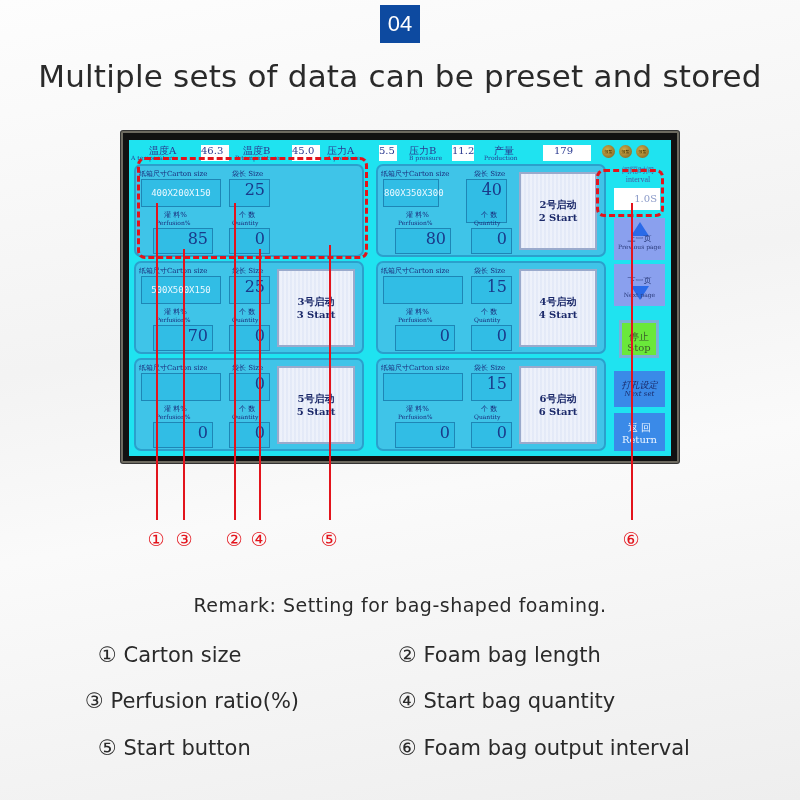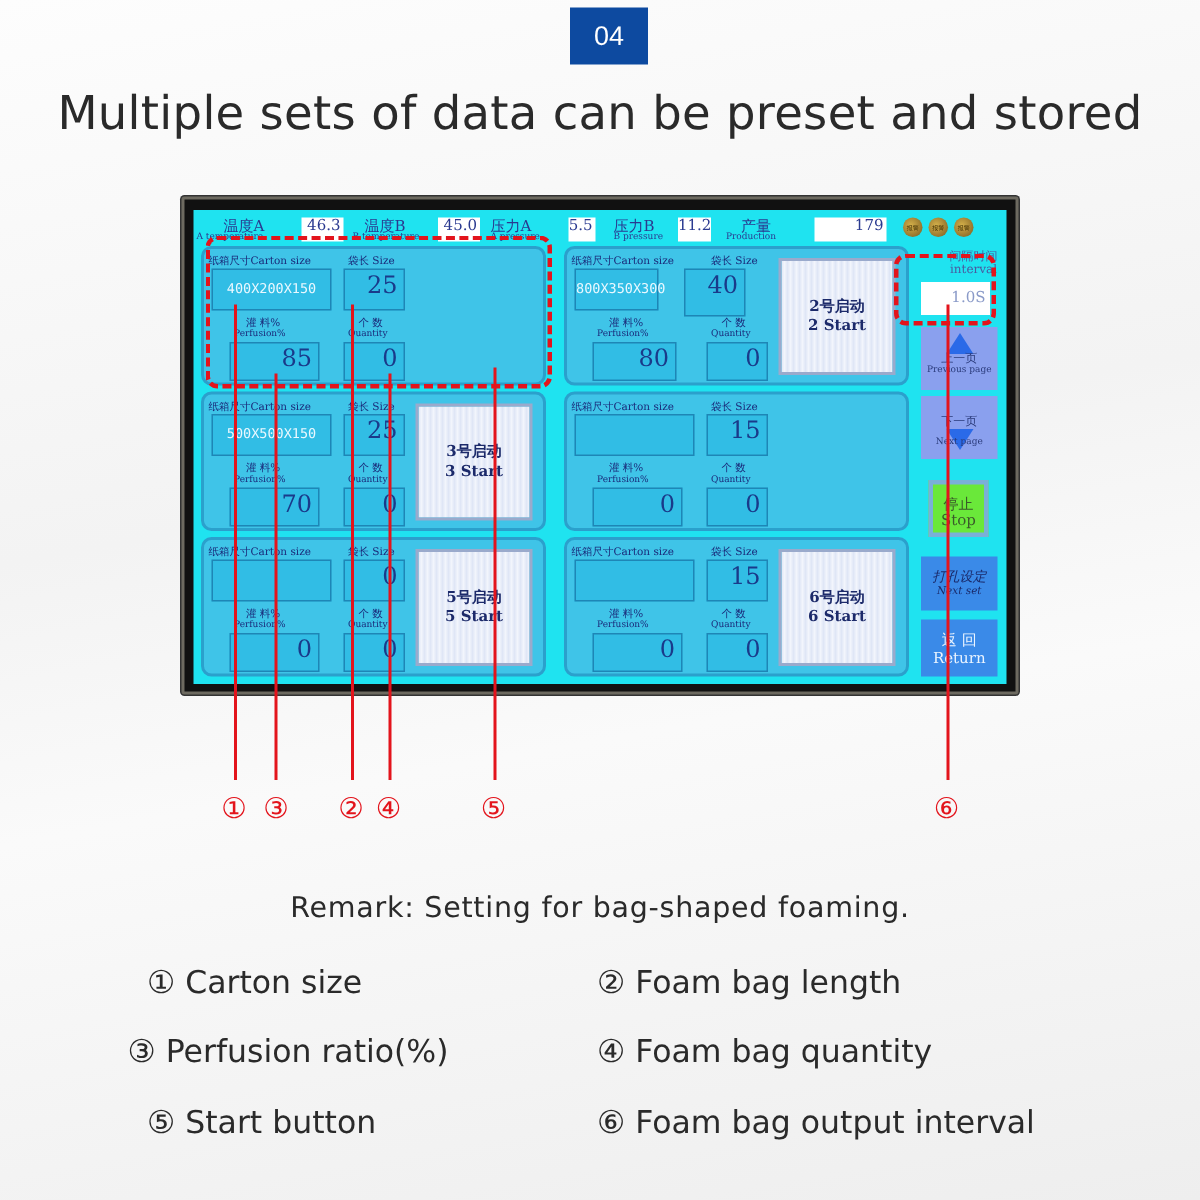--- a/index.html
+++ b/index.html
@@ -4,22 +4,22 @@
 <style>
   * { box-sizing: border-box; margin: 0; padding: 0; }
   html, body { width: 800px; height: 800px; overflow: hidden; }
   body {
     background: linear-gradient(170deg, #fdfdfd 0%, #f3f3f3 40%, #fafafa 60%, #eeeeee 100%);
     font-family: "DejaVu Sans", sans-serif;
     position: relative;
     color: #222;
   }
   .badge {
-    position: absolute; left: 380px; top: 5px; width: 52px; height: 38px;
-    background: #0d4aa0; color: #fff; font-size: 18px; font-weight: normal;
+    position: absolute; left: 380px; top: 5px; width: 40px; height: 38px;
+    background: #0d4aa0; color: #fff; font-size: 22px; font-weight: normal;
     display: flex; align-items: center; justify-content: center;
     font-family: "Liberation Sans", sans-serif;
   }
   .headline {
     position: absolute; left: 0; top: 58px; width: 800px; text-align: center;
     font-size: 31px; color: #2a2a2a; font-family: "DejaVu Sans", sans-serif; letter-spacing: 0.2px;
   }
   
   .monitor {
     position: absolute; left: 121px; top: 131px; width: 558px; height: 332px;
@@ -31,21 +31,21 @@
     background: #1fe3f0;
     font-family: "DejaVu Serif", serif;
     overflow: hidden;
   }
   
   .status-bar { position: absolute; left: 0; top: 4px; width: 542px; height: 18px; }
   .st-label { position: absolute; top: 0; font-size: 10px; color: #2a3a90; }
   .st-sub { position: absolute; top: 10px; font-size: 6px; color: #2a3a90; }
   .st-value {
     position: absolute; top: 1px; height: 16px; background: #fff; color: #2a3a90;
-    font-size: 10px; text-align: right; padding-right: 2px; line-height: 12px;
+    font-size: 10px; text-align: right; padding-right: 18px; line-height: 12px;
   }
   .lamp {
     position: absolute; top: 1px; width: 13px; height: 13px; border-radius: 50%;
     background: radial-gradient(circle at 40% 40%, #d4b04a, #7a5a20);
     font-size: 4px; color: #3b2a00; text-align: center; line-height: 13px;
   }
   
   .panel {
     position: absolute; width: 230px; height: 93px;
     background: #3fc4e8; border: 2px solid #2ba0cc; border-radius: 7px;
@@ -56,21 +56,21 @@
     color: #1a3a8a; text-align: right; padding-right: 4px; font-size: 16px;
   }
   .p-box.carton { color: #eaf8ff; text-align: center; font-size: 9px; font-family: "DejaVu Sans Mono", monospace; padding: 0; line-height: 26px; }
   .p-start {
     position: absolute; right: 7px; top: 6px; width: 78px; height: 78px;
     background: repeating-linear-gradient(90deg, #dfe6f6 0px, #f2f5fc 2px, #dfe6f6 4px);
     border: 2px solid #9aaacc; color: #1c2a6a; text-align: center;
     font-size: 10px; font-weight: bold; padding-top: 24px; line-height: 13px; cursor: pointer;
   }
   
-  .interval-title { position: absolute; left: 491px; top: 26px; width: 58px; text-align: center; font-size: 8px; color: #4a5aa0; line-height: 9px; }
+  .interval-title { position: absolute; left: 480px; top: 26px; width: 58px; text-align: center; font-size: 8px; color: #4a5aa0; line-height: 9px; font-family: Liberation Serif, serif; }
   .interval-box { position: absolute; left: 485px; top: 48px; width: 46px; height: 22px; background: #fff; color: #8a9ac8; font-size: 10px; text-align: right; padding-right: 3px; line-height: 22px; }
   .side-btn {
     position: absolute; left: 485px; width: 51px; height: 42px; text-align: center;
     font-size: 8px; line-height: 9px; cursor: pointer;
   }
   .nav-btn { background: #8aa0ee; color: #2a3a7a; padding-top: 8px; }
   .nav-arrow { position: absolute; left: 17px; width: 0; height: 0; border-left: 9px solid transparent; border-right: 9px solid transparent; }
   .stop-btn { background: #6ae83a; border: 3px solid #7ab0d8; color: #3a5a2a; font-size: 10px; padding-top: 8px; line-height: 11px; }
   .punch-btn { background: #3a8ae8; color: #1a2a6a; padding-top: 10px; font-size: 9px; font-style: italic; }
   .return-btn { background: #3a8ae8; color: #eaf4ff; padding-top: 9px; font-size: 10px; line-height: 12px; }
@@ -127,21 +127,21 @@
       <span class="p-lbl" style="left:103px;top:44px">个 数</span>
       <span class="p-lbl" style="left:96px;top:53px;font-size:6px">Quantity</span>
       <div class="p-box" style="left:17px;top:62px;width:60px;height:26px">85</div>
       <div class="p-box" style="left:93px;top:62px;width:41px;height:26px">0</div>
     </div>
 
     <div class="panel" style="left:247px;top:24px">
       <span class="p-lbl" style="left:3px;top:3px">纸箱尺寸Carton size</span>
       <span class="p-lbl" style="left:96px;top:3px">袋长 Size</span>
       <div class="p-box carton" style="left:5px;top:13px;width:56px;height:28px">800X350X300</div>
-      <div class="p-box" style="left:78px;top:13px;width:41px;height:32px">40</div>
+      <div class="p-box" style="left:88px;top:13px;width:41px;height:44px">40</div>
       <span class="p-lbl" style="left:28px;top:44px">灌 料%</span>
       <span class="p-lbl" style="left:20px;top:53px;font-size:6px">Perfusion%</span>
       <span class="p-lbl" style="left:103px;top:44px">个 数</span>
       <span class="p-lbl" style="left:96px;top:53px;font-size:6px">Quantity</span>
       <div class="p-box" style="left:17px;top:62px;width:56px;height:26px">80</div>
       <div class="p-box" style="left:93px;top:62px;width:41px;height:26px">0</div>
       <div class="p-start">
         <div>2号启动</div>
         <div>2 Start</div>
       </div>
@@ -168,20 +168,24 @@
       <span class="p-lbl" style="left:3px;top:3px">纸箱尺寸Carton size</span>
       <span class="p-lbl" style="left:96px;top:3px">袋长 Size</span>
       <div class="p-box carton" style="left:5px;top:13px;width:80px;height:28px"></div>
       <div class="p-box" style="left:93px;top:13px;width:41px;height:28px">15</div>
       <span class="p-lbl" style="left:28px;top:44px">灌 料%</span>
       <span class="p-lbl" style="left:20px;top:53px;font-size:6px">Perfusion%</span>
       <span class="p-lbl" style="left:103px;top:44px">个 数</span>
       <span class="p-lbl" style="left:96px;top:53px;font-size:6px">Quantity</span>
       <div class="p-box" style="left:17px;top:62px;width:60px;height:26px">0</div>
       <div class="p-box" style="left:93px;top:62px;width:41px;height:26px">0</div>
+      <div class="p-start">
+        <div>4号启动</div>
+        <div>4 Start</div>
+      </div>
     </div>
 
     <div class="panel" style="left:5px;top:218px">
       <span class="p-lbl" style="left:3px;top:3px">纸箱尺寸Carton size</span>
       <span class="p-lbl" style="left:96px;top:3px">袋长 Size</span>
       <div class="p-box carton" style="left:5px;top:13px;width:80px;height:28px"></div>
       <div class="p-box" style="left:93px;top:13px;width:41px;height:28px">0</div>
       <span class="p-lbl" style="left:28px;top:44px">灌 料%</span>
       <span class="p-lbl" style="left:20px;top:53px;font-size:6px">Perfusion%</span>
       <span class="p-lbl" style="left:103px;top:44px">个 数</span>
@@ -256,15 +260,15 @@
 <span class="num" style="left:173px">③</span>
 <span class="num" style="left:223px">②</span>
 <span class="num" style="left:248px">④</span>
 <span class="num" style="left:318px">⑤</span>
 <span class="num" style="left:620px">⑥</span>
 
 <div class="remark">Remark: Setting for bag-shaped foaming.</div>
 <div class="legend-item" style="left:98px;top:643px">① Carton size</div>
 <div class="legend-item" style="left:398px;top:643px">② Foam bag length</div>
 <div class="legend-item" style="left:85px;top:689px">③ Perfusion ratio(%)</div>
-<div class="legend-item" style="left:398px;top:689px">④ Foam bag quantity</div>
+<div class="legend-item" style="left:398px;top:689px">④ Start bag quantity</div>
 <div class="legend-item" style="left:98px;top:736px">⑤ Start button</div>
 <div class="legend-item" style="left:398px;top:736px">⑥ Foam bag output interval</div>
 
 </body></html>

